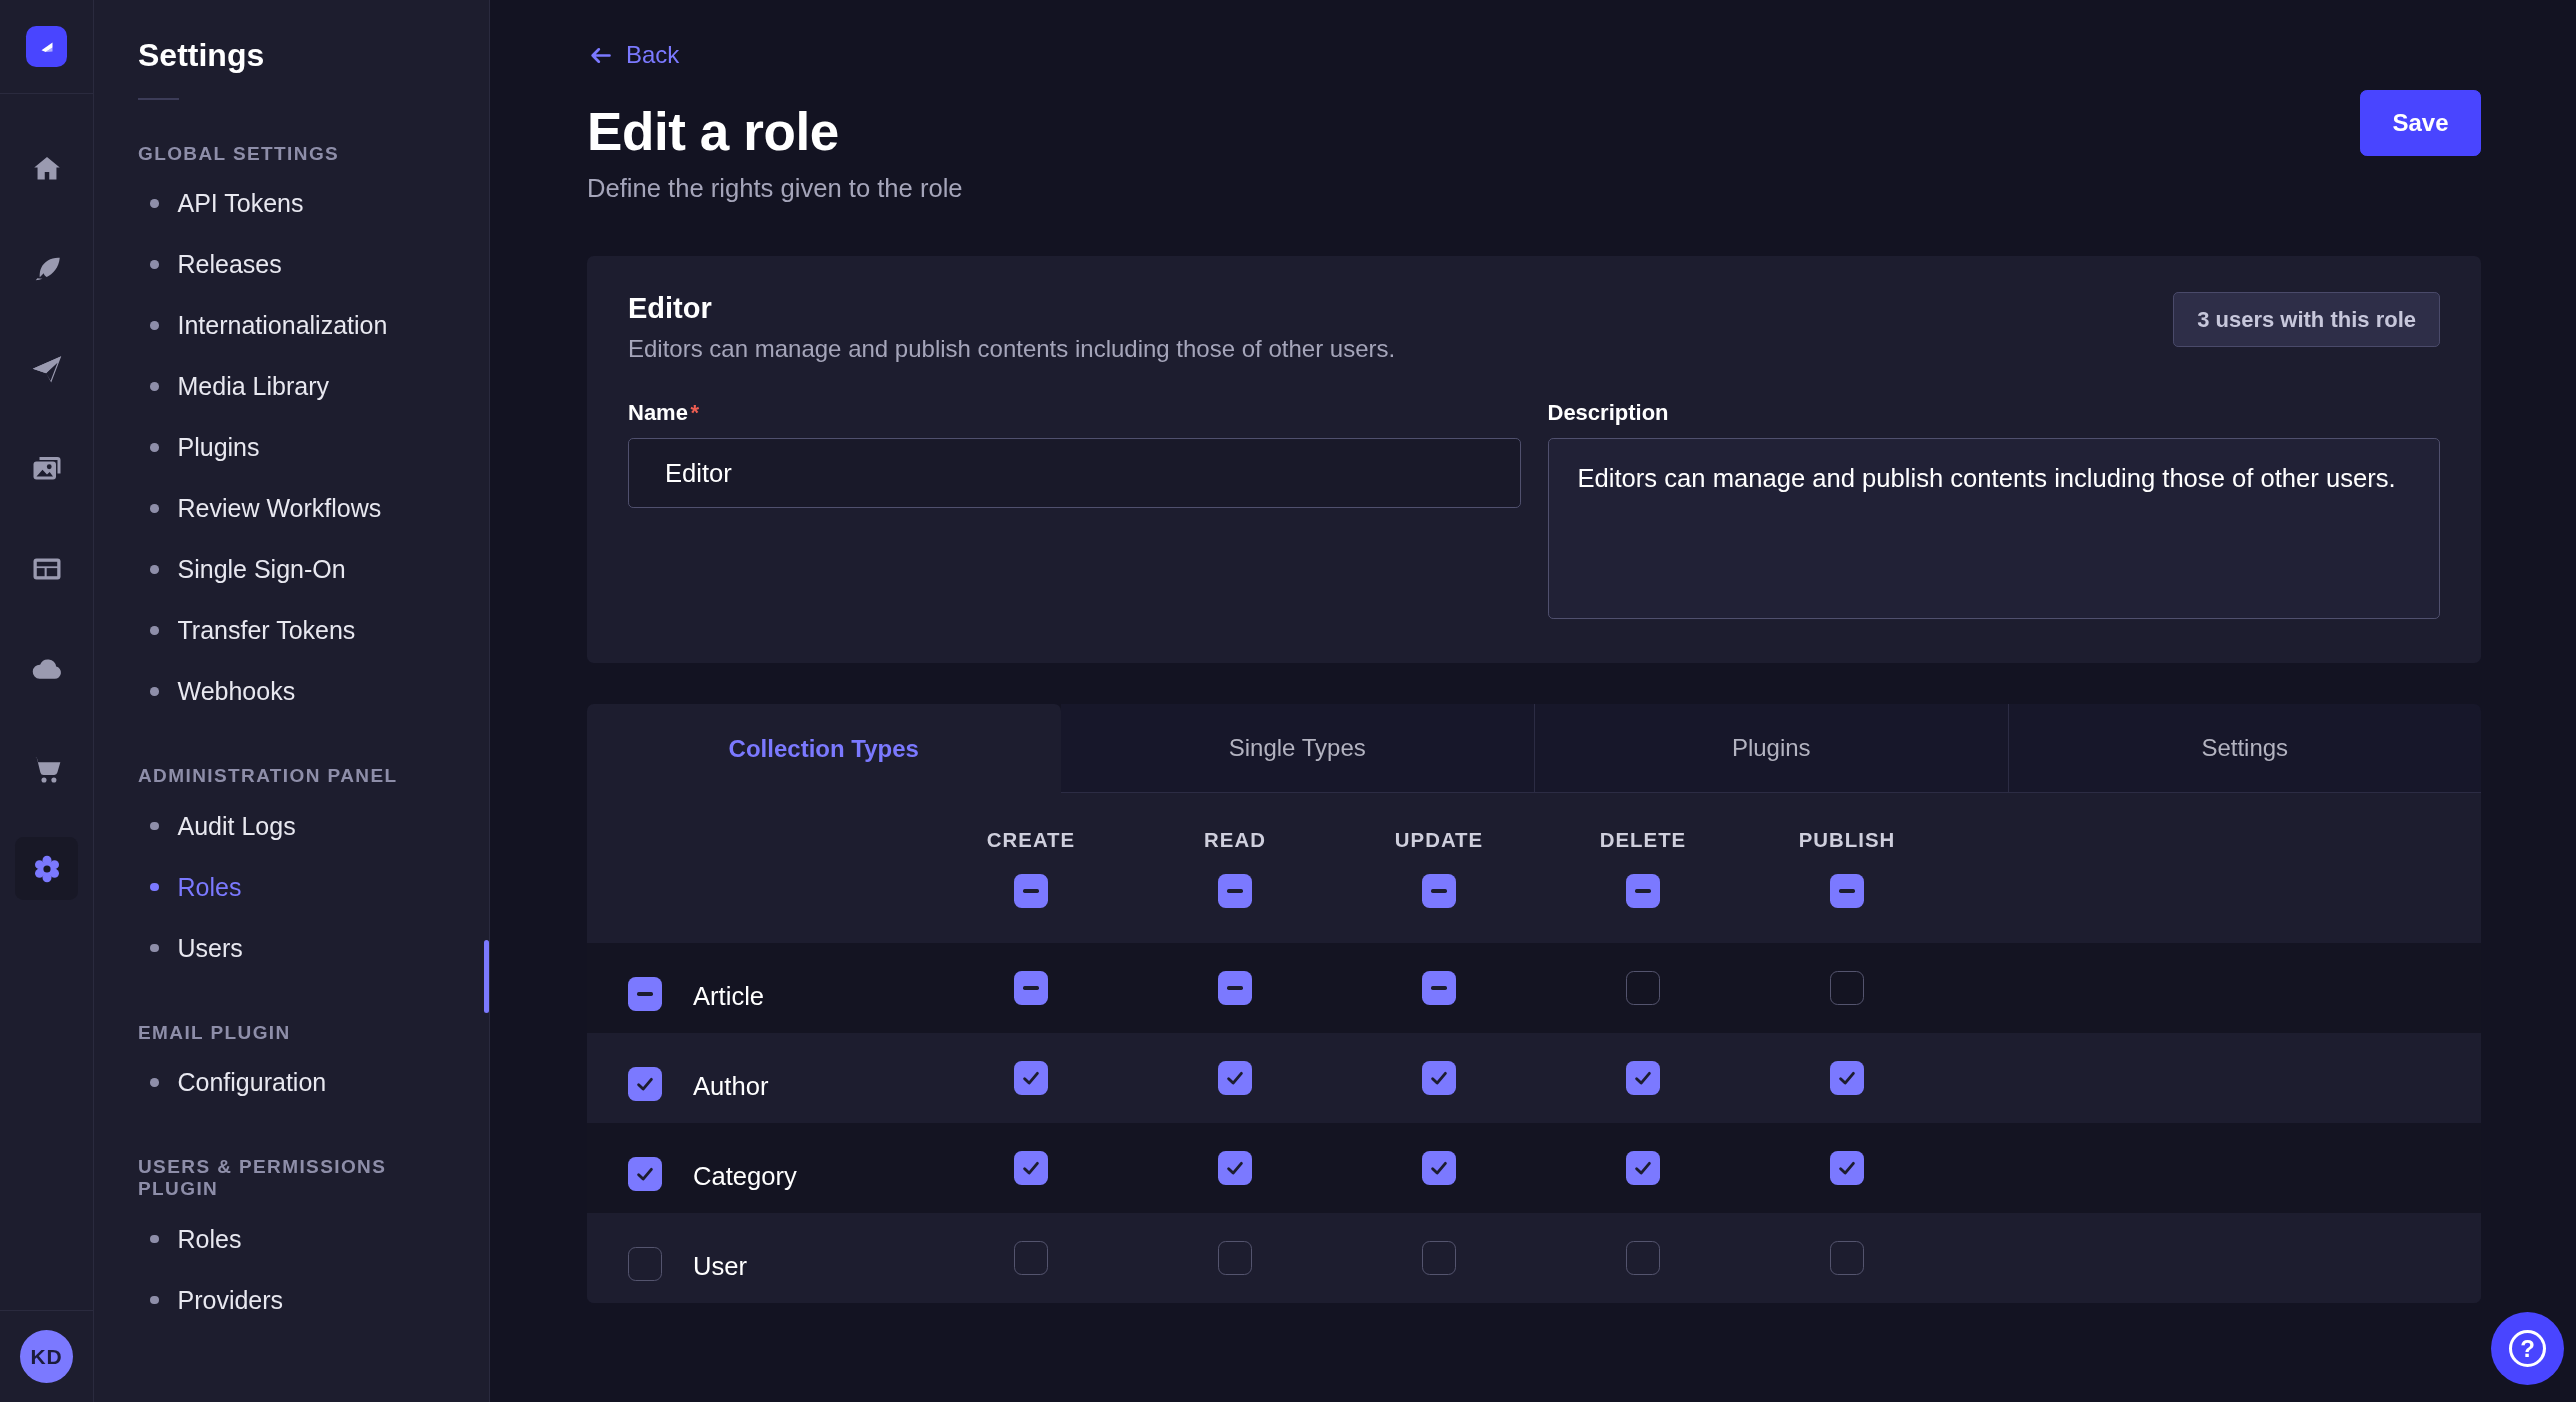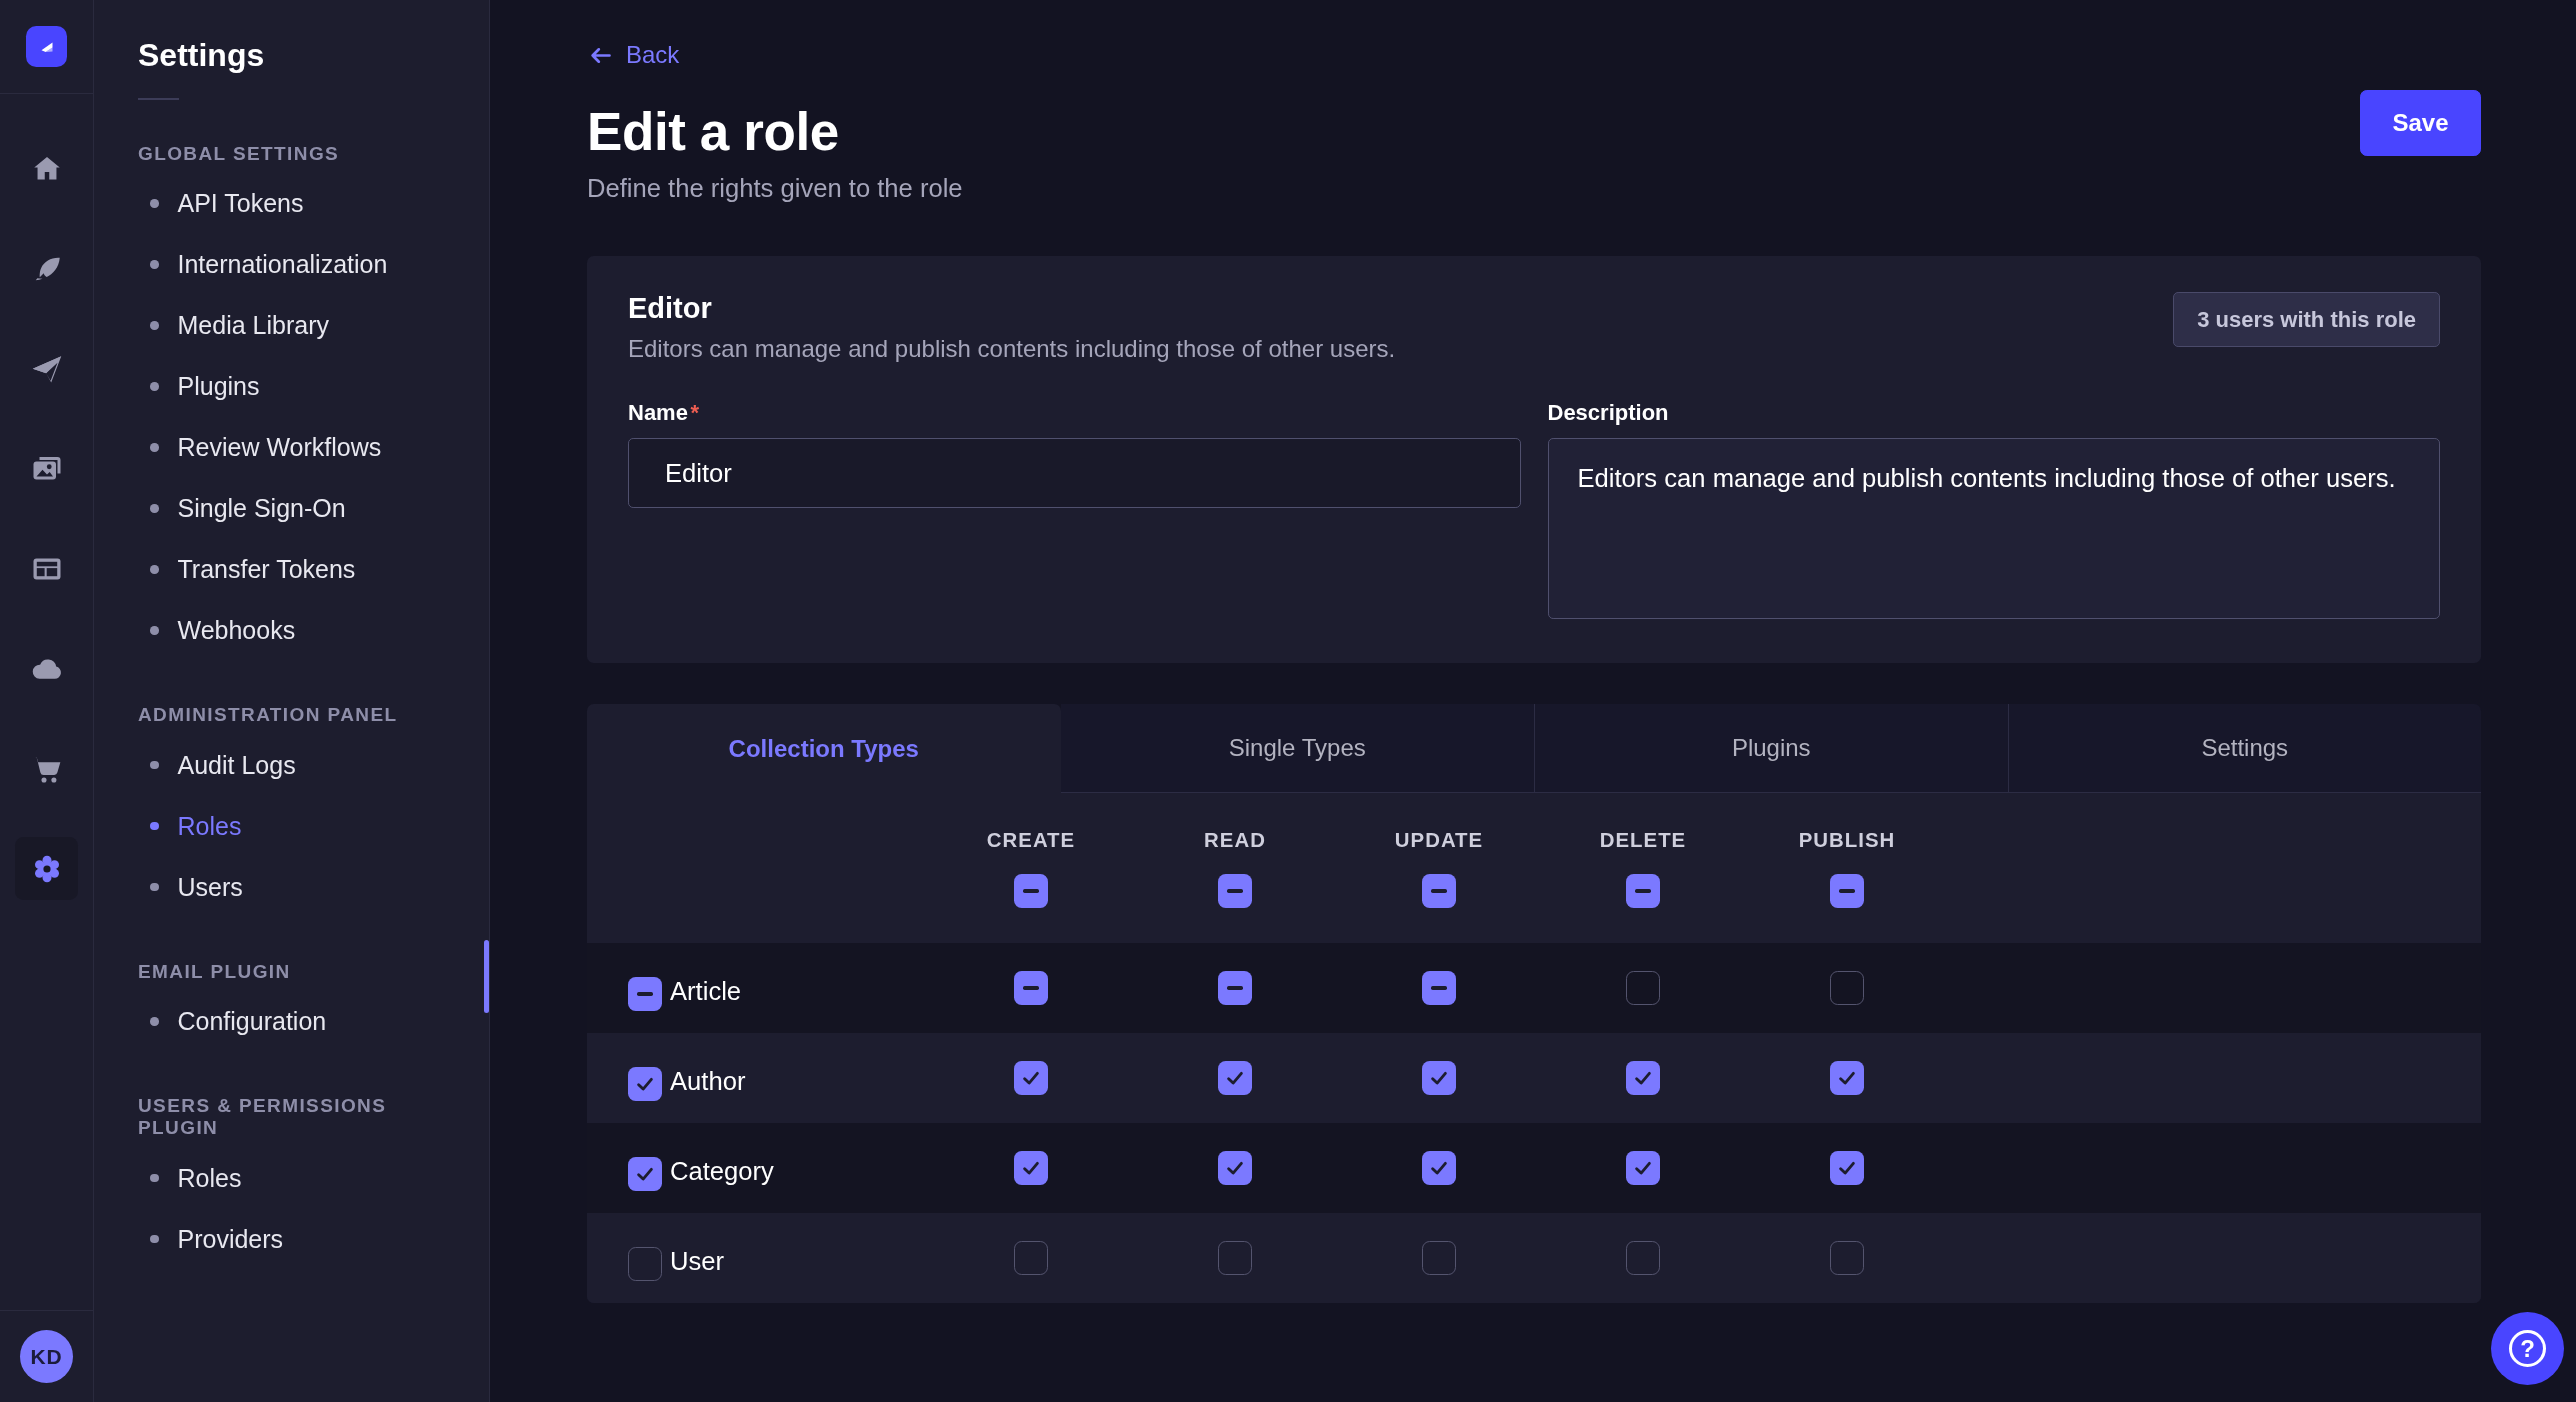--- a/index.html
+++ b/index.html
@@ -77,21 +77,21 @@
   .tab:last-child { border-top-right-radius:6.8px; }
 
   .perm-table { background:#1d1d2f; border-radius:0 0 6.8px 6.8px; overflow:hidden; }
   .perm-grid-cols { display:grid; grid-template-columns:342px repeat(5,204px) 1fr; }
   .perm-header { height:150px; align-items:center; }
   .perm-col-head { display:flex; flex-direction:column; align-items:center; justify-content:center; gap:22px; }
   .perm-col-label { color:#cfcfdd; font-size:20.4px; font-weight:600; letter-spacing:1px; text-transform:uppercase; }
   .perm-row { height:90px; align-items:center; }
   .perm-row.dark { background:#141422; }
   .perm-row.light { background:#1d1d2f; }
-  .perm-row-name { display:flex; align-items:flex-start; gap:8px; padding-left:41px;margin-top:12px; }
+  .perm-row-name { display:flex; align-items:flex-end; gap:31px; padding-left:41px;margin-top:12px; }
   .perm-row-label { color:#ffffff; font-size:25.6px; }
   .perm-cell { display:flex; align-items:center; justify-content:center; }
 
   
   .cb { width:34px; height:34px; border-radius:7.7px; display:flex; align-items:center; justify-content:center; cursor:pointer; flex-shrink:0; }
   .cb.checked, .cb.indeterminate { background:#7b79ff; }
   .cb.unchecked { border:1.7px solid #54546e; background:transparent; }
   .cb .dash { width:16px; height:4.3px; border-radius:1.7px; background:#1d1d2f; }
   .cb svg { width:22px; height:22px; }
 
@@ -202,20 +202,24 @@
     <div id="sidebar-sections">
         <div class="nav-section">
           <div class="nav-section-label">GLOBAL SETTINGS</div>
           <ul class="nav-items">
             <li class="nav-item">
               <span class="nav-bullet"></span>
               <span class="nav-label">API Tokens</span>
             </li>
             <li class="nav-item">
               <span class="nav-bullet"></span>
+              <span class="nav-label">Releases</span>
+            </li>
+            <li class="nav-item">
+              <span class="nav-bullet"></span>
               <span class="nav-label">Internationalization</span>
             </li>
             <li class="nav-item">
               <span class="nav-bullet"></span>
               <span class="nav-label">Media Library</span>
             </li>
             <li class="nav-item">
               <span class="nav-bullet"></span>
               <span class="nav-label">Plugins</span>
             </li>

